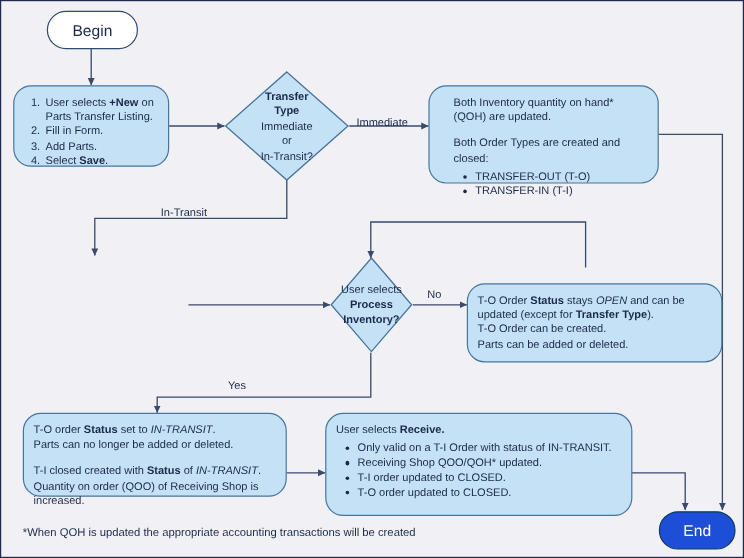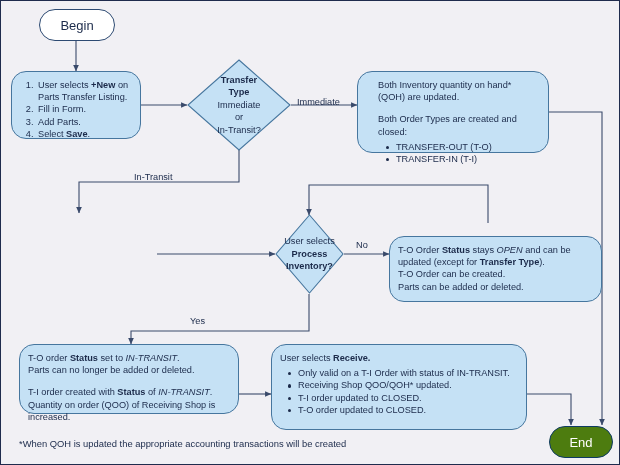--- a/index.html
+++ b/index.html
@@ -41,21 +41,21 @@
     background: #ffffff;
     border: 1.4px solid #2d4a72;
     border-radius: 999px;
     display: flex;
     align-items: center;
     justify-content: center;
     font-size: 13px;
     color: #1b2a4a;
   }
   .terminator.end {
-    background: #4d7c0f;
+    background: #1d4ed8;
     border: 1.4px solid #0e3a63;
     color: #ffffff;
   }
   .diamond {
     display: flex;
     align-items: center;
     justify-content: center;
     text-align: center;
   }
   .diamond .dlabel {
@@ -201,21 +201,21 @@
   <div class="node boxnode" style="left:388px; top:235px; width:213px; height:66px;">
     <div><span>T-O Order </span><b>Status</b><span> stays </span><i>OPEN</i><span> and can be updated (except for </span><b>Transfer Type</b><span>).</span></div>
     <div>T-O Order can be created.</div>
     <div>Parts can be added or deleted.</div>
   </div>
 
   <div class="node boxnode" style="left:18px; top:343px; width:220px; height:70px;">
     <div><span>T-O order </span><b>Status</b><span> set to </span><i>IN-TRANSIT</i><span>.</span></div>
     <div>Parts can no longer be added or deleted.</div>
     <div class="gap"></div>
-    <div><span>T-I order created with </span><b>Status</b><span> of </span><i>IN-TRANSIT</i><span>.</span></div>
+    <div><span>T-I closed created with </span><b>Status</b><span> of </span><i>IN-TRANSIT</i><span>.</span></div>
     <div>Quantity on order (QOO) of Receiving Shop is increased.</div>
   </div>
 
   <div class="node boxnode" style="left:270px; top:343px; width:256px; height:86px;">
     <div><span>User selects </span><b>Receive.</b></div>
     <ul class="bul">
       <li>Only valid on a T-I Order with status of IN-TRANSIT.</li>
       <li>Receiving Shop QOO/QOH* updated.</li>
       <li>T-I order updated to CLOSED.</li>
       <li>T-O order updated to CLOSED.</li>

